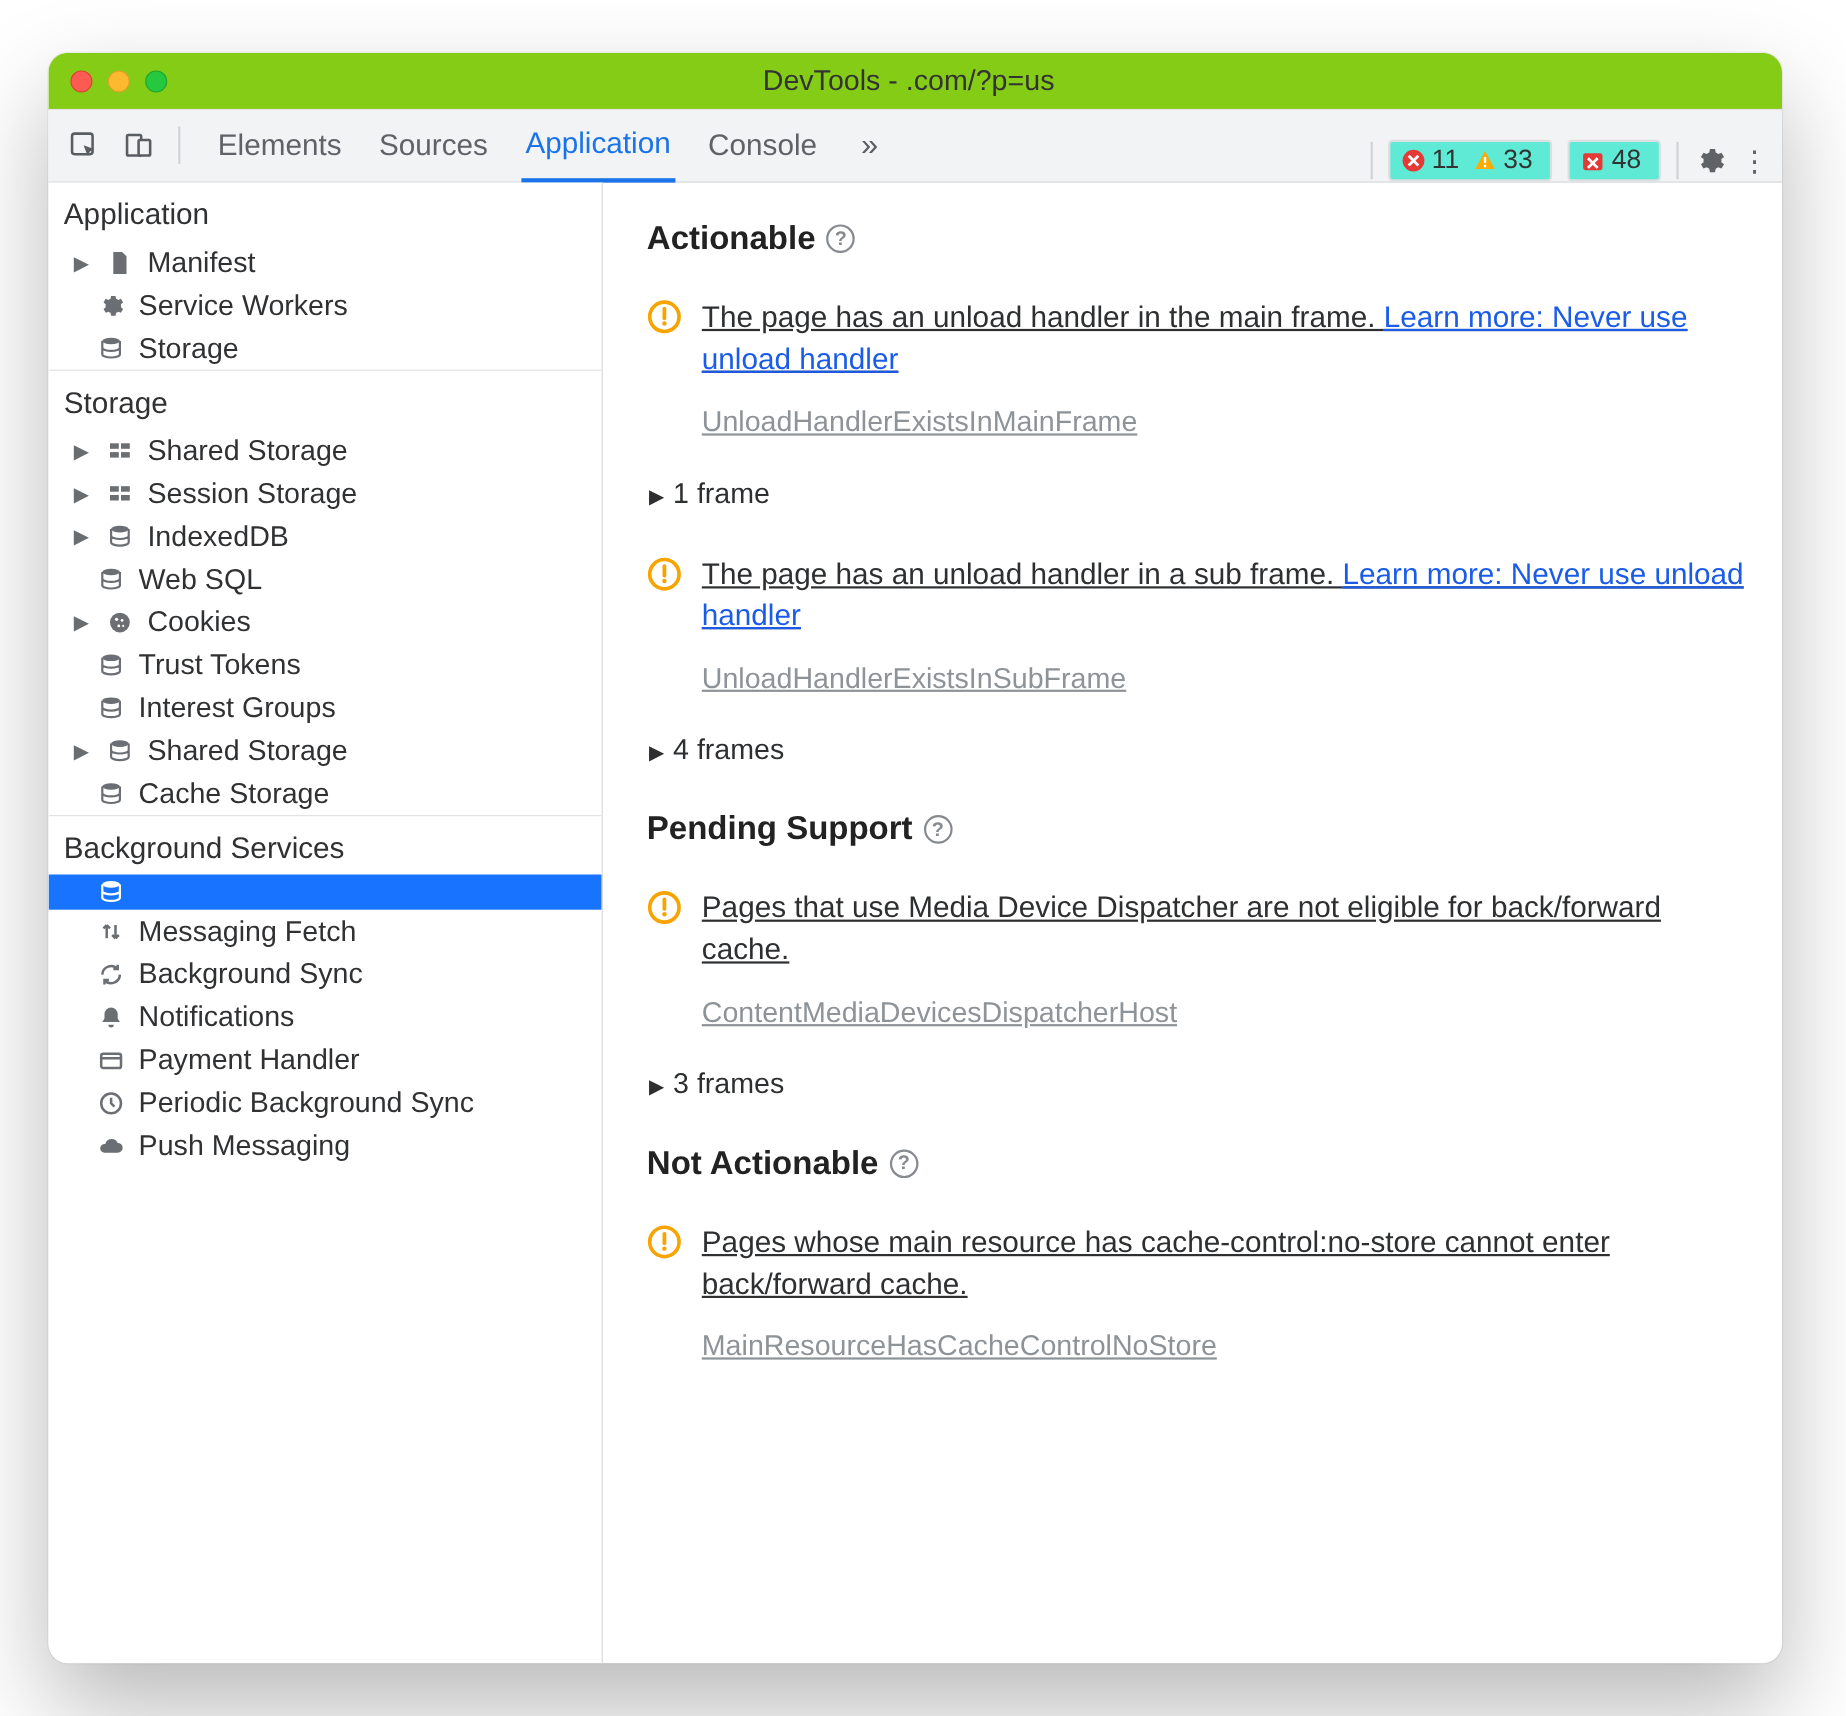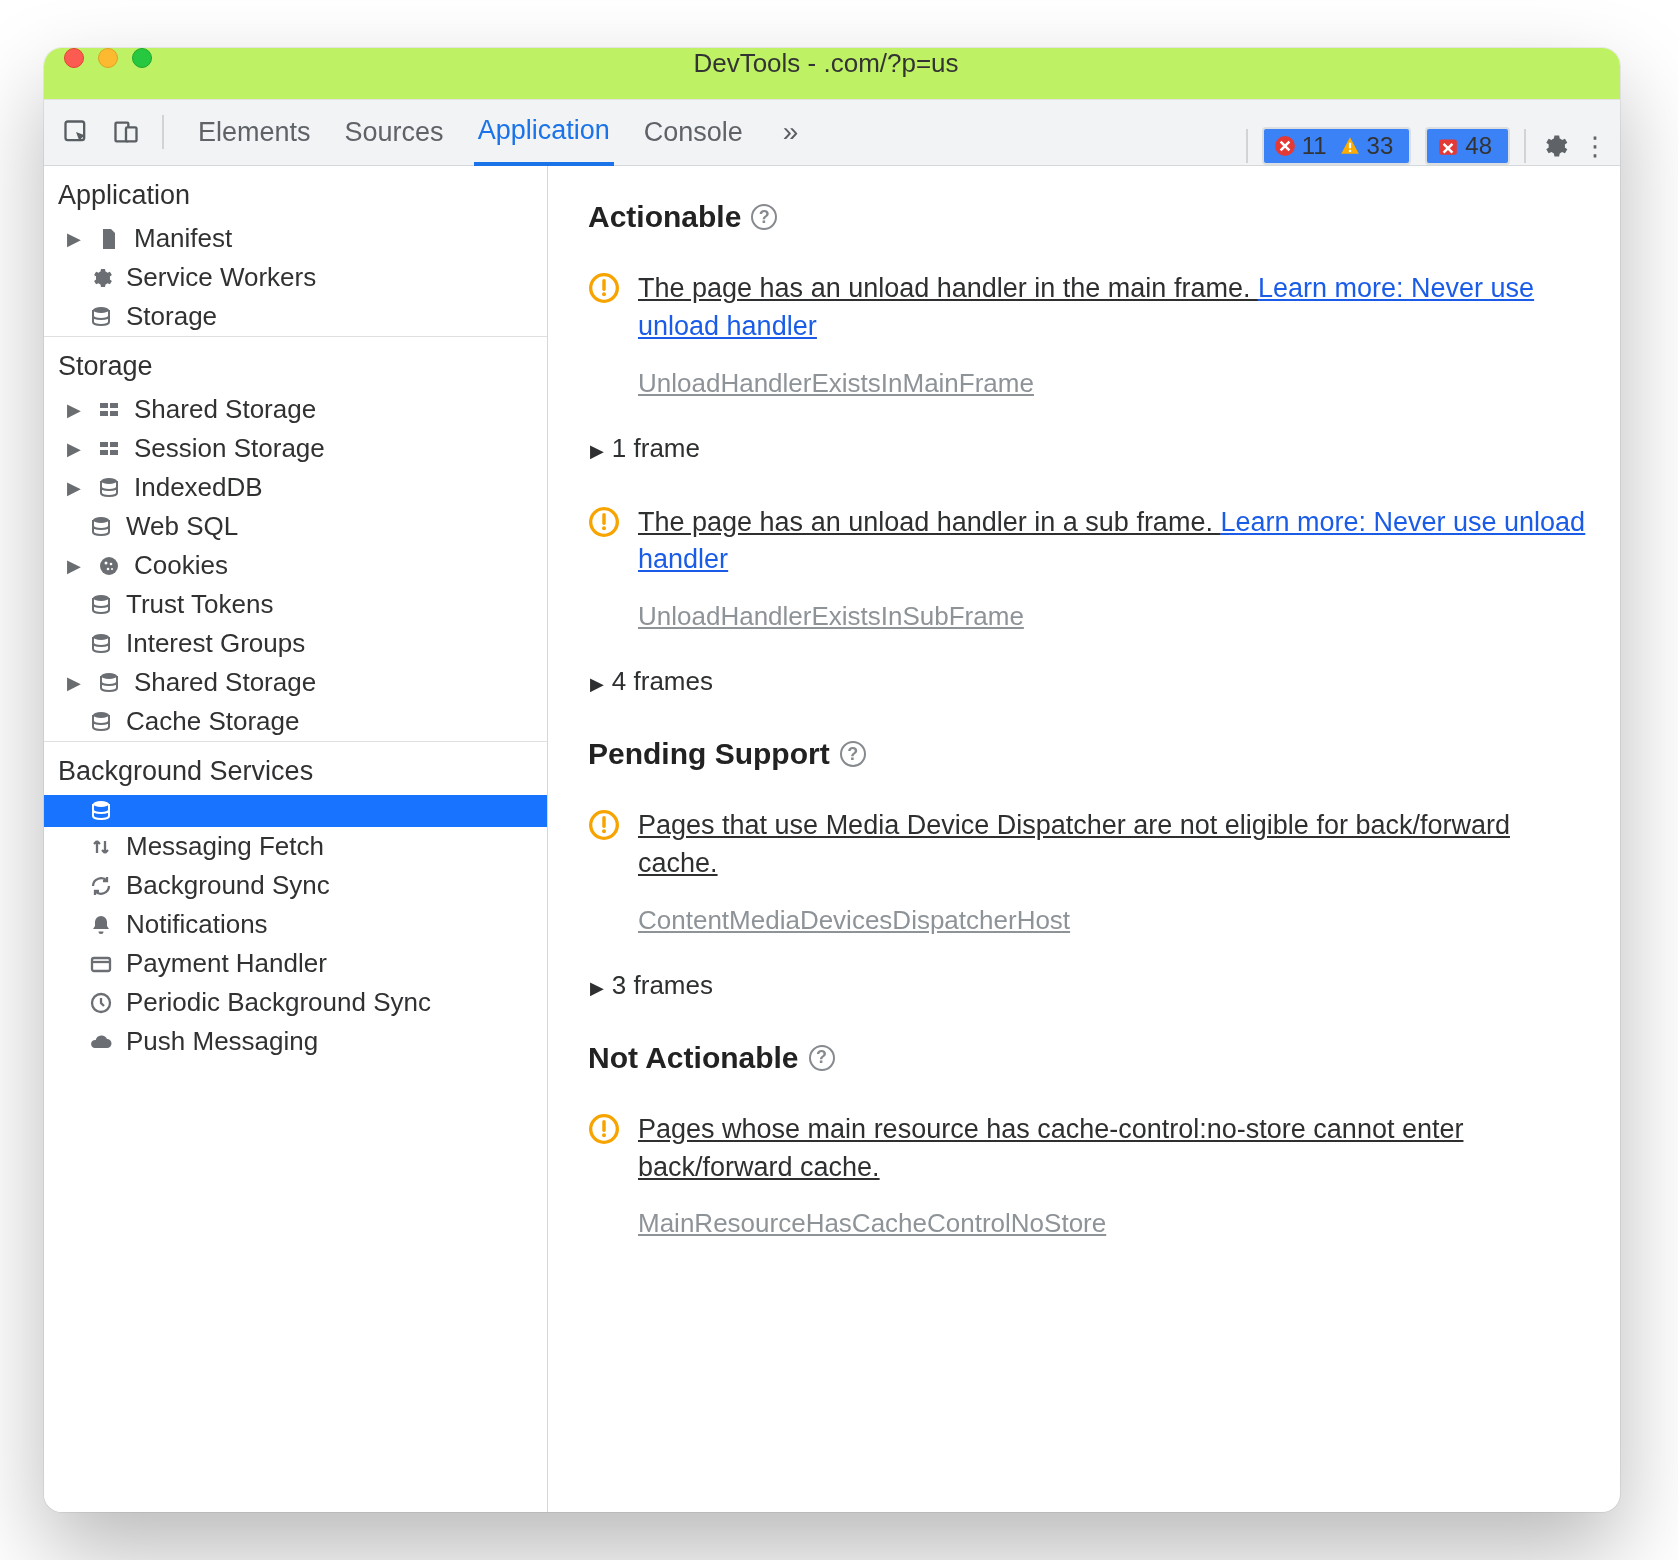--- a/index.html
+++ b/index.html
@@ -11,40 +11,40 @@
     height: 1464px;
     border-radius: 18px;
     background: #fff;
     box-shadow: 0 40px 90px rgba(0,0,0,.28), 0 0 0 1px rgba(0,0,0,.06);
     overflow: hidden;
     display: flex;
     flex-direction: column;
   }
 
   
-  .titlebar { height: 52px; background: #bef264; border-bottom: 1px solid #e6e2df; display:flex; align-items:flex-start; padding:0 20px; }
+  .titlebar { height: 52px; background: #84cc16; border-bottom: 1px solid #e6e2df; display:flex; align-items:center; padding:0 20px; }
   .tl-dots { display:flex; gap:14px; align-items:center; }
   .dot { width:20px; height:20px; border-radius:50%; }
   .dot.red{background:#fc5b52;border:1px solid #e14035}
   .dot.yel{background:#fdb92f;border:1px solid #dfa024}
   .dot.grn{background:#26c840;border:1px solid #1fa533}
   .title { flex:1; text-align:center; font-size:26px; color:#333; }
   .tl-spacer { width:100px; }
 
   
   .toolbar { height:66px; background:#f1f3f4; border-bottom:1px solid #d5d8da; display:flex; align-items:flex-end; padding:0 18px; gap:18px; }
   .toolbar-left { display:flex; align-items:center; gap:22px; }
   .tool-icon { width:28px; height:28px; color:#595e63; display:flex; align-items:center; justify-content:center; cursor:pointer; }
   .sep-v { width:2px; height:34px; background:#d0d4d7; }
   .tabs { display:flex; align-items:center; gap:26px; margin-left:8px; }
   .tab { font-size:27px; color:#5f6368; padding:16px 4px 16px; cursor:pointer; white-space:nowrap; }
   .tab.active { color:#1a73e8; border-bottom:4px solid #1a73e8; margin-bottom:-1px; }
   .chevr { font-size:28px; color:#595e63; margin-left:10px; cursor:pointer; }
   .toolbar-right { margin-left:auto; display:flex; align-items:center; gap:14px; }
-  .badge-group { display:flex; align-items:center; gap:6px; border:2px solid #dcdfe1; background:#3b82f6; border-radius:4px; padding:3px 10px; font-size:24px; }
+  .badge-group { display:flex; align-items:center; gap:6px; border:2px solid #dcdfe1; background:#5eead4; border-radius:4px; padding:3px 10px; font-size:24px; }
   .berr { color:#e53935; }
   .bwarn { color:#fdab00; }
   .biss { color:#e53935; }
   .badge-count { color:#333; font-weight:500; margin-right:6px; }
   .gear { color:#5f6368; cursor:pointer; }
   .more { color:#5f6368; font-size:26px; cursor:pointer; width:20px; text-align:center; }
 
   
   .split { flex:1; display:flex; min-height:0; }
   .sidebar { width:504px; border-right:1px solid #d5d8da; overflow-y:auto; background:#fff; font-size:26px; }

